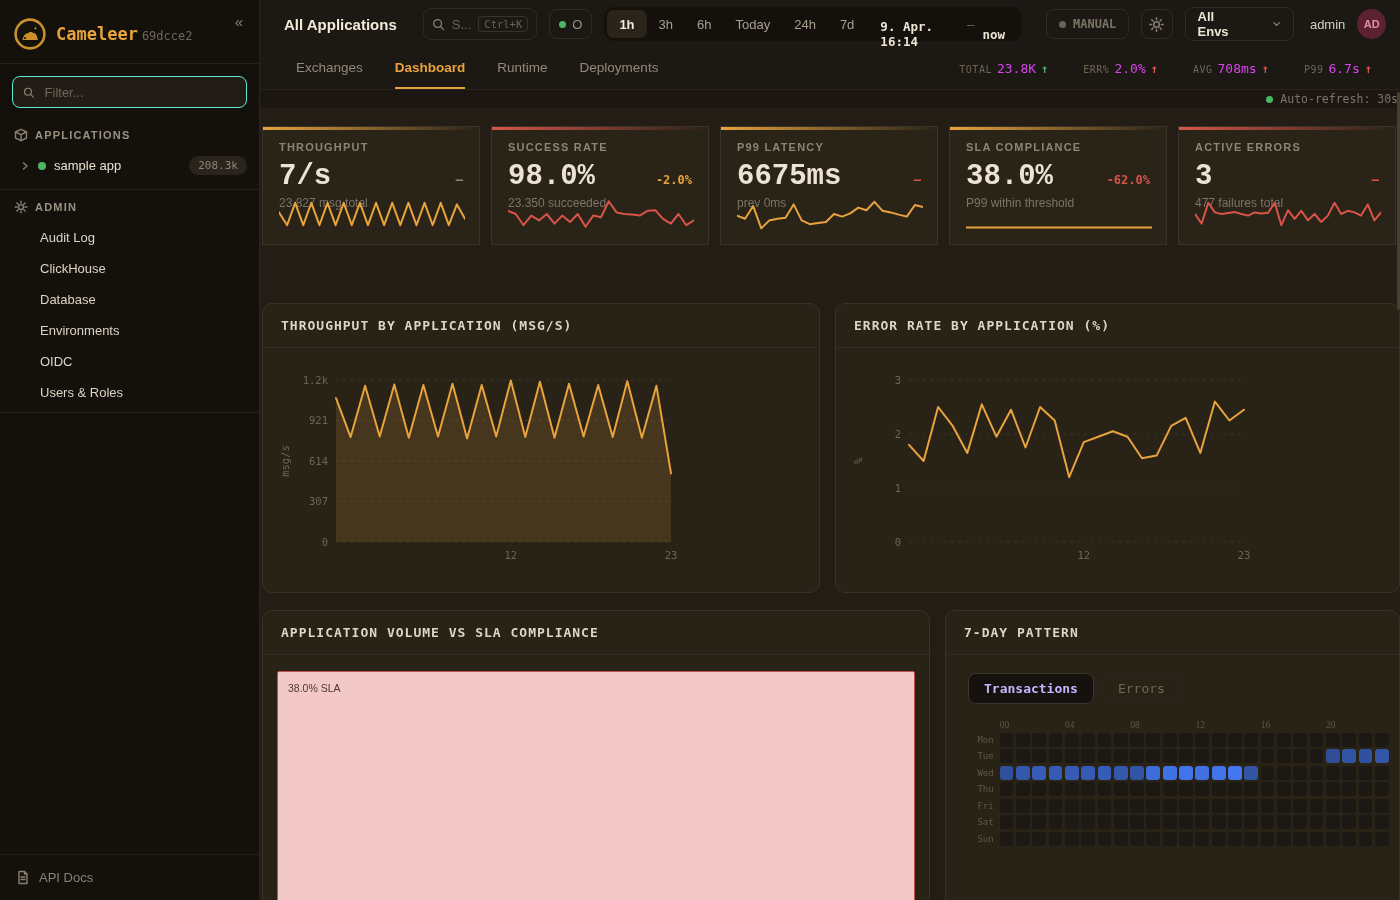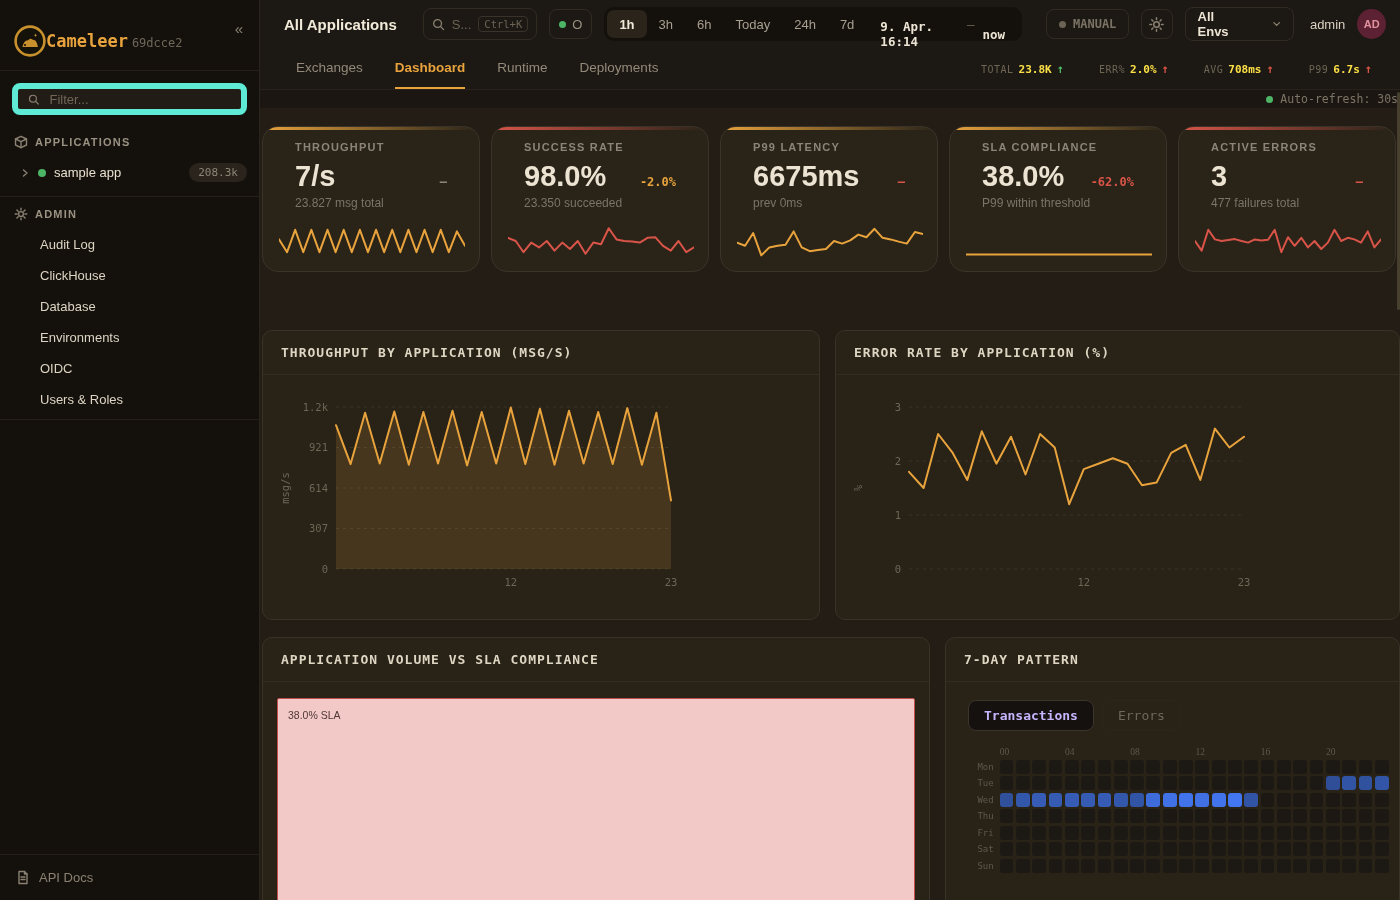--- a/index.html
+++ b/index.html
@@ -4,28 +4,28 @@
 <style>
   html,body{margin:0;padding:0;overflow:hidden;}
   body{width:1400px;height:900px;background:#231d16;font-family:"Liberation Sans",sans-serif;
        color:#ece3d2;-webkit-font-smoothing:antialiased;}
   .mono{font-family:"DejaVu Sans Mono",monospace;}
   .app{display:flex;width:1400px;height:900px;}
 
   
   .sidebar{width:260px;min-width:260px;background:#14110c;border-right:1px solid #2a241c;
            display:flex;flex-direction:column;box-sizing:border-box;}
-  .sb-header{height:58px;display:flex;align-items:center;gap:0;padding:12px 12px 0 14px;
+  .sb-header{height:58px;display:flex;align-items:center;gap:10px;padding:5px 12px 0 14px;
              border-bottom:1px solid #251f18;}
   .brand{font-family:"DejaVu Sans Mono",monospace;font-weight:bold;font-size:17px;color:#e8a33d;}
   .ver{font-family:"DejaVu Sans Mono",monospace;font-size:12px;color:#6f675a;margin-left:4px;}
   .collapse{margin-left:auto;background:none;border:none;color:#8a8172;font-size:15px;cursor:pointer;
             align-self:flex-start;padding:8px 4px;}
   .sb-filter{padding:12px 12px 10px;}
-  .filter-box{display:flex;align-items:center;gap:8px;background:#211c15;border:6px solid #5eead4;
+  .filter-box{display:flex;align-items:center;gap:8px;background:#211c15;border:1px solid #5eead4;
               border-radius:8px;height:32px;padding:0 10px;box-sizing:border-box;}
   .filter-box input{background:transparent;border:none;outline:none;color:#d8d0c0;font-size:13px;width:100%;
                     font-family:"Liberation Sans",sans-serif;}
   .filter-box input::placeholder{color:#6f6759;}
   .sb-sec-head{display:flex;align-items:center;gap:7px;padding:10px 14px 8px;color:#9a9183;
                font-size:11px;font-weight:bold;letter-spacing:1.2px;}
   .app-item{display:flex;align-items:center;gap:8px;padding:6px 12px 10px 20px;cursor:pointer;}
   .app-item .name{font-size:13px;color:#e9e0d0;}
   .dot{width:8px;height:8px;border-radius:50%;background:#4cb566;display:inline-block;}
   .dot.small{width:7px;height:7px;}
@@ -72,36 +72,36 @@
           font-weight:bold;display:flex;align-items:center;justify-content:center;cursor:pointer;}
 
   .tabsbar{height:42px;min-height:42px;background:#1c1813;border-bottom:1px solid #28221b;display:flex;
            align-items:stretch;padding:0 28px 0 36px;box-sizing:border-box;}
   .tab{display:flex;align-items:center;margin-right:32px;font-size:13.5px;color:#93897a;cursor:pointer;
        border-bottom:2px solid transparent;box-sizing:border-box;}
   .tab.active{color:#e8a33d;font-weight:bold;border-bottom-color:#e8a33d;}
   .stats{display:flex;align-items:center;gap:35px;margin-left:auto;}
   .stat{display:flex;align-items:baseline;gap:5px;font-family:"DejaVu Sans Mono",monospace;}
   .stat .sl{font-size:10px;color:#6e6655;letter-spacing:.5px;}
-  .stat .sv{font-size:11px;font-weight:bold;color:#fde047;}
+  .stat .sv{font-size:13px;font-weight:normal;color:#d946ef;}
   .stat .sa{font-size:12px;font-weight:bold;}
 
   .refreshbar{height:18px;min-height:18px;background:#1b1611;display:flex;align-items:center;
               justify-content:flex-end;gap:7px;padding-right:2px;font-family:"DejaVu Sans Mono",monospace;
               font-size:11.5px;color:#7c7466;}
 
   .content{flex:1;padding:18px 0 0 2px;box-sizing:border-box;overflow:hidden;}
   .kpi-row{display:grid;grid-template-columns:repeat(5,218px);gap:11px;margin-bottom:58px;}
-  .kpi-card{position:relative;background:#292318;border:1px solid #3a3329;border-radius:16px;height:146px;
-            padding:14px 32px 10px;box-sizing:border-box;overflow:hidden;}
+  .kpi-card{position:relative;background:#292318;border:1px solid #3a3329;border-radius:0;height:119px;
+            padding:14px 16px 10px;box-sizing:border-box;overflow:hidden;}
   .kpi-accent{position:absolute;top:0;left:0;right:0;height:3px;
               background:linear-gradient(90deg,var(--ac),rgba(41,35,24,0));}
   .kpi-label{font-size:11px;font-weight:bold;letter-spacing:1.2px;color:#8d8477;margin-bottom:7px;}
   .kpi-vrow{display:flex;align-items:baseline;justify-content:space-between;}
-  .kpi-value{font-family:Liberation Sans, sans-serif;font-weight:bold;font-size:29px;color:#ece3d2;}
+  .kpi-value{font-family:Liberation Mono, monospace;font-weight:bold;font-size:29px;color:#ece3d2;}
   .kpi-delta{font-family:"DejaVu Sans Mono",monospace;font-size:12px;font-weight:bold;}
   .kpi-sub{font-size:12px;color:#7c7466;margin-top:3px;}
   .spark{position:absolute;left:16px;right:16px;bottom:10px;height:40px;width:186px;}
 
   .charts-row{display:grid;grid-template-columns:558px 1fr;gap:15px;margin-bottom:17px;}
   .bottom-row{display:grid;grid-template-columns:668px 1fr;gap:15px;}
   .panel{background:#282217;border:1px solid #393227;border-radius:10px;overflow:hidden;box-sizing:border-box;}
   .panel-header{padding:14px 18px;border-bottom:1px solid #332c22;font-family:"DejaVu Sans Mono",monospace;
                 font-weight:bold;font-size:13px;letter-spacing:1px;color:#ded5c2;}
   .panel-body{padding:8px 8px 0;position:relative;}

